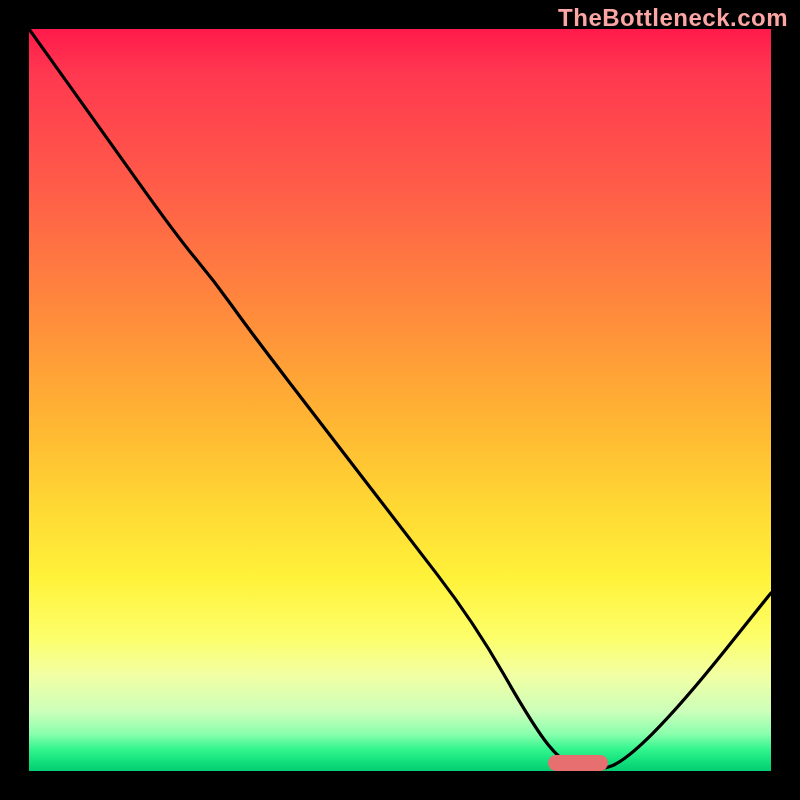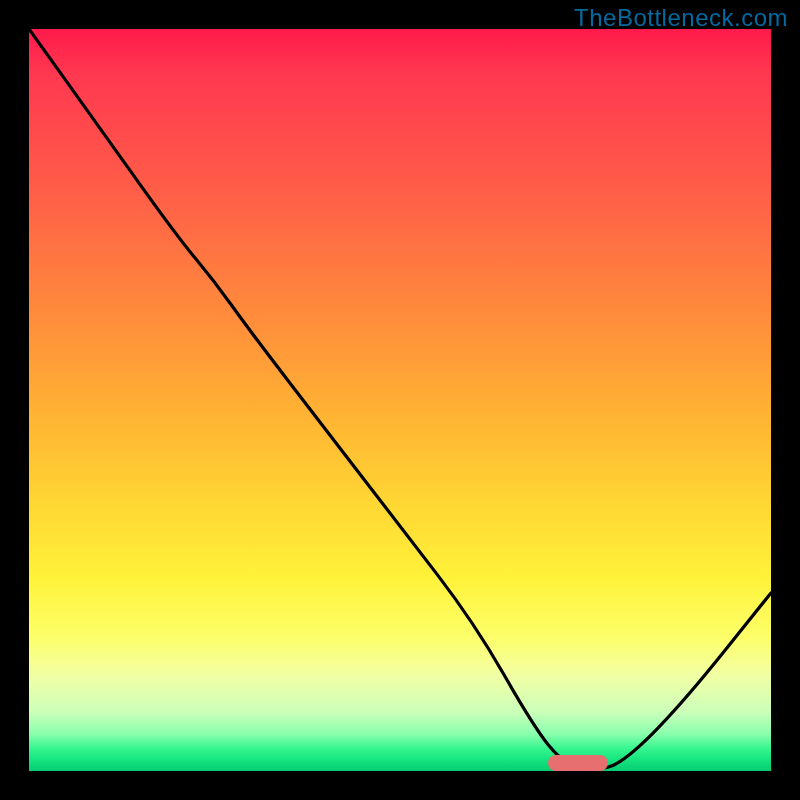--- a/index.html
+++ b/index.html
@@ -15,22 +15,22 @@
     position: relative;
     width: 800px;
     height: 800px;
     background: #000;
   }
   .watermark {
     position: absolute;
     top: 4px;
     right: 12px;
     font-size: 24px;
-    font-weight: 400;
-    color: #0369a1;
+    font-weight: 700;
+    color: #fca5a5;
     letter-spacing: 0.5px;
     z-index: 5;
   }
   .plot {
     position: absolute;
     left: 26px;
     top: 26px;
     width: 748px;
     height: 748px;
     border: 3px solid #000;

